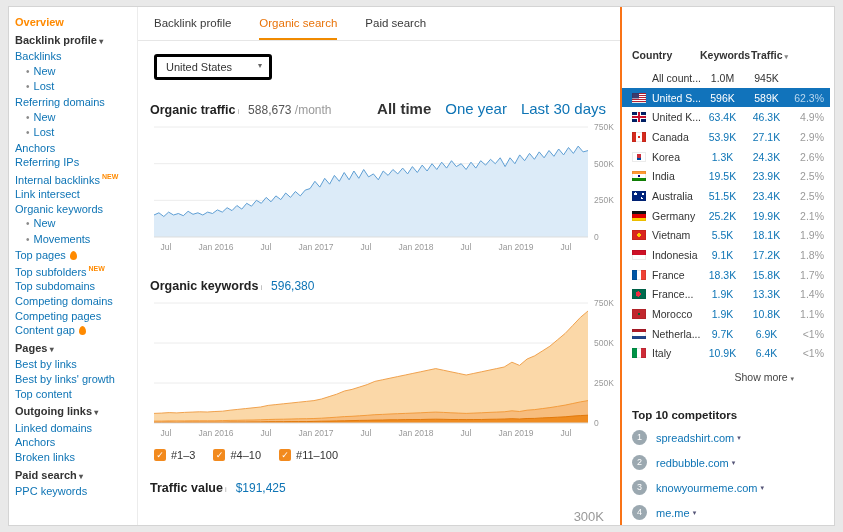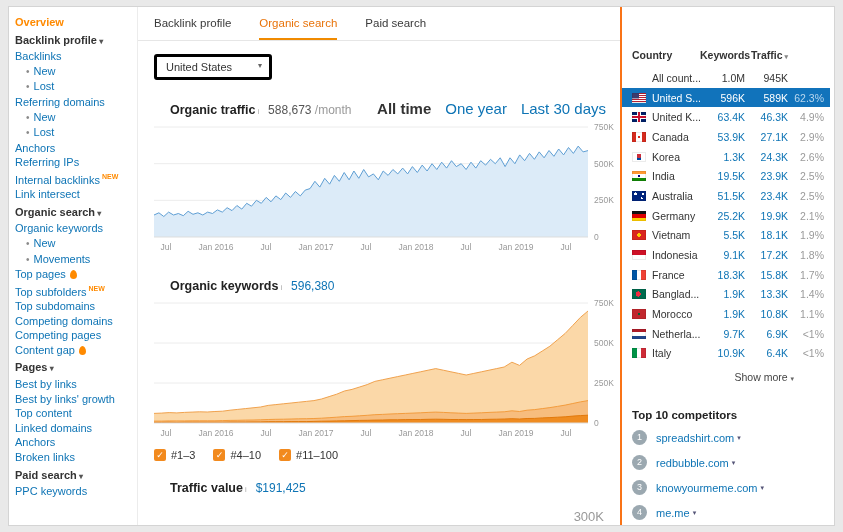--- a/index.html
+++ b/index.html
@@ -19,21 +19,21 @@
   .flame{display:inline-block;width:7px;height:9px;margin-left:4px;background:#ff8a00;border-radius:50% 50% 50% 50%/62% 62% 38% 38%;vertical-align:-1px}
   .newbadge{color:#ff8a00;font-size:7px;font-weight:bold;margin-left:2px;vertical-align:super}
 
   
   .main{flex:1;border-left:1px solid #ececec;position:relative;overflow:hidden}
   .tabs{display:flex;gap:28px;padding:10px 0 0 16px;border-bottom:1px solid #e6e6e6}
   .tab{font-size:11.5px;color:#3a3a3a;padding-bottom:9px;cursor:pointer}
   .tab.active{color:#e8730a;border-bottom:2px solid #f08a00;font-weight:normal}
   .dropdown{display:inline-block;position:relative;margin:13px 0 0 16px;border:3px solid #000000;border-radius:3px;background:#fff;font-size:11px;padding:4px 26px 4px 9px;min-width:118px;cursor:pointer}
   .dd-caret{position:absolute;right:7px;top:4px;font-size:8px;color:#666}
-  .stat-row{display:flex;align-items:baseline;margin:20px 14px 0 32px}
+  .stat-row{display:flex;align-items:baseline;margin:20px 14px 0 12px}
   .stat-title{font-weight:bold;font-size:12.5px;color:#222}
   sup.info{font-size:7.5px;color:#a8a8a8;margin-left:2px}
   .stat-value{margin-left:9px;font-size:12px;color:#555}
   .stat-value .muted{color:#999}
   .stat-value.link{color:#0e74b5}
   .ranges{margin-left:auto;font-size:15px}
   .range{margin-left:14px;color:#0e74b5;cursor:pointer}
   .range.active{color:#333;font-weight:bold}
   .chart{margin:4px 6px 0 16px}
   .cbrow{display:flex;align-items:center;margin:4px 14px 0 16px;font-size:11px;color:#333}
@@ -42,21 +42,21 @@
   .next-axis{position:absolute;right:16px;bottom:1px;font-size:13px;color:#999}
 
   
   .rightpanel{width:214px;flex:none;border-left:2px solid #f97316;padding:42px 4px 0 0;font-size:10.5px;overflow:hidden}
   .thead,.crow{display:grid;grid-template-columns:1fr 45px 43px 36px;align-items:center;padding:0 6px 0 10px}
   .thead{font-weight:bold;color:#333;padding-bottom:7px}
   .th-kw,.th-tr{text-align:right}
   .sort-caret{font-size:7px;color:#888;margin-left:2px}
   .crow{height:19.7px;cursor:pointer}
   .crow .cname{display:flex;align-items:center;overflow:hidden;white-space:nowrap;color:#333}
-  .crow .num{text-align:right;color:#0e74b5}
+  .crow .num{text-align:center;color:#0e74b5}
   .crow .pct{text-align:right;color:#9a9a9a}
   .crow.all .num{color:#333}
   .crow.sel{background:#1173bb;color:#fff}
   .crow.sel .cname{color:#fff}
   .crow.sel .num{color:#fff}
   .crow.sel .pct{color:#b9d7ef}
   .flag{display:inline-block;width:14px;height:10px;margin-right:6px;flex:none;box-shadow:inset 0 0 0 1px rgba(0,0,0,.08)}
   .flag-spacer{display:inline-block;width:14px;margin-right:6px;flex:none}
   .f-us{background:linear-gradient(#3c3b6e,#3c3b6e) 0 0/50% 55% no-repeat,repeating-linear-gradient(#b22234 0 1px,#fff 1px 2px)}
   .f-gb{background:linear-gradient(90deg,transparent 42%,#c8102e 42% 58%,transparent 58%),linear-gradient(0deg,transparent 40%,#c8102e 40% 60%,transparent 60%),linear-gradient(90deg,transparent 33%,#fff 33% 67%,transparent 67%),linear-gradient(0deg,transparent 30%,#fff 30% 70%,transparent 70%),#012169}
@@ -91,34 +91,34 @@
       <div class="si si-link"><span class="si-label">Backlinks</span></div>
       <div class="si si-sub"><span class="bullet">•</span><span class="si-label">New</span></div>
       <div class="si si-sub"><span class="bullet">•</span><span class="si-label">Lost</span></div>
       <div class="si si-link"><span class="si-label">Referring domains</span></div>
       <div class="si si-sub"><span class="bullet">•</span><span class="si-label">New</span></div>
       <div class="si si-sub"><span class="bullet">•</span><span class="si-label">Lost</span></div>
       <div class="si si-link"><span class="si-label">Anchors</span></div>
       <div class="si si-link"><span class="si-label">Referring IPs</span></div>
       <div class="si si-link"><span class="si-label">Internal backlinks</span><sup class="newbadge">NEW</sup></div>
       <div class="si si-link"><span class="si-label">Link intersect</span></div>
-      <div class="si si-header"><span class="si-label">Organic search</span><span class="caret"> ▾</span></div>
       <div class="si si-link"><span class="si-label">Organic keywords</span></div>
       <div class="si si-sub"><span class="bullet">•</span><span class="si-label">New</span></div>
       <div class="si si-sub"><span class="bullet">•</span><span class="si-label">Movements</span></div>
       <div class="si si-link"><span class="si-label">Top pages</span><span class="flame"></span></div>
       <div class="si si-link"><span class="si-label">Top subfolders</span><sup class="newbadge">NEW</sup></div>
       <div class="si si-link"><span class="si-label">Top subdomains</span></div>
       <div class="si si-link"><span class="si-label">Competing domains</span></div>
       <div class="si si-link"><span class="si-label">Competing pages</span></div>
       <div class="si si-link"><span class="si-label">Content gap</span><span class="flame"></span></div>
       <div class="si si-header"><span class="si-label">Pages</span><span class="caret"> ▾</span></div>
       <div class="si si-link"><span class="si-label">Best by links</span></div>
       <div class="si si-link"><span class="si-label">Best by links' growth</span></div>
       <div class="si si-link"><span class="si-label">Top content</span></div>
+      <div class="si si-header"><span class="si-label">Outgoing links</span><span class="caret"> ▾</span></div>
       <div class="si si-link"><span class="si-label">Linked domains</span></div>
       <div class="si si-link"><span class="si-label">Anchors</span></div>
       <div class="si si-link"><span class="si-label">Broken links</span></div>
       <div class="si si-header"><span class="si-label">Paid search</span><span class="caret"> ▾</span></div>
       <div class="si si-link"><span class="si-label">PPC keywords</span></div>
     </nav>
 
   <div class="main">
     <div class="tabs">
         <div class="tab">Backlink profile</div>
@@ -317,21 +317,21 @@
             <span class="flag f-fr"></span>
             <span>France</span>
           </span>
           <span class="num">18.3K</span>
           <span class="num">15.8K</span>
           <span class="pct">1.7%</span>
         </div>
         <div class="crow">
           <span class="cname">
             <span class="flag f-bd"></span>
-            <span>Banglad...</span>
+            <span>France...</span>
           </span>
           <span class="num">1.9K</span>
           <span class="num">13.3K</span>
           <span class="pct">1.4%</span>
         </div>
         <div class="crow">
           <span class="cname">
             <span class="flag f-ma"></span>
             <span>Morocco</span>
           </span>

